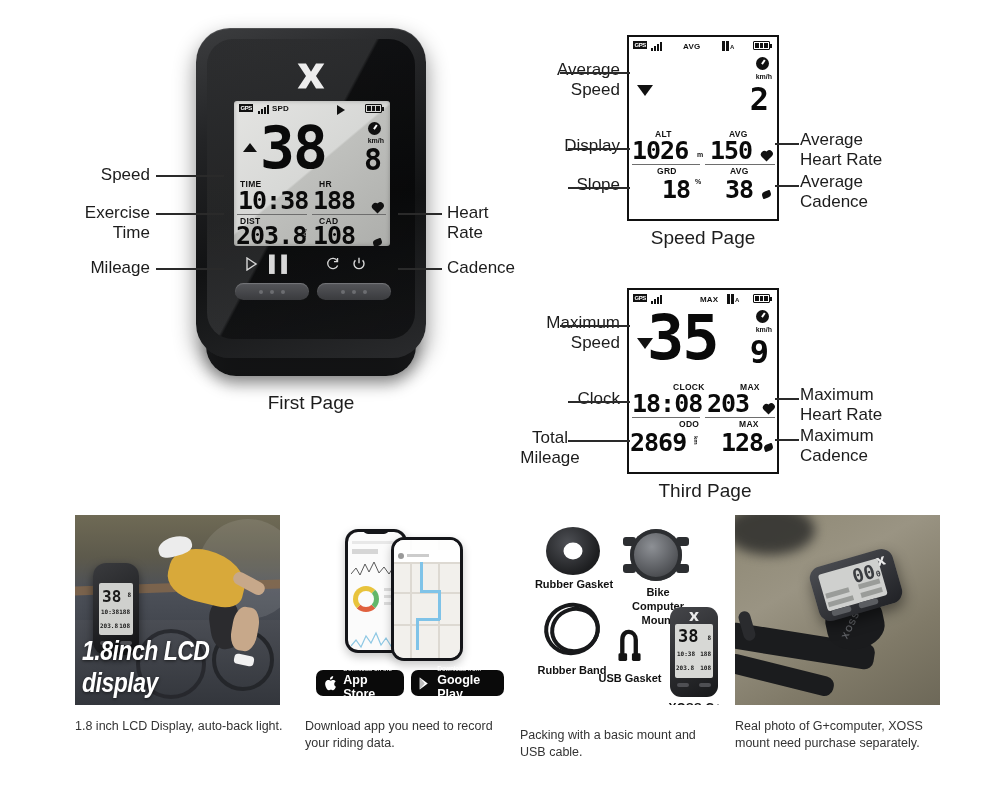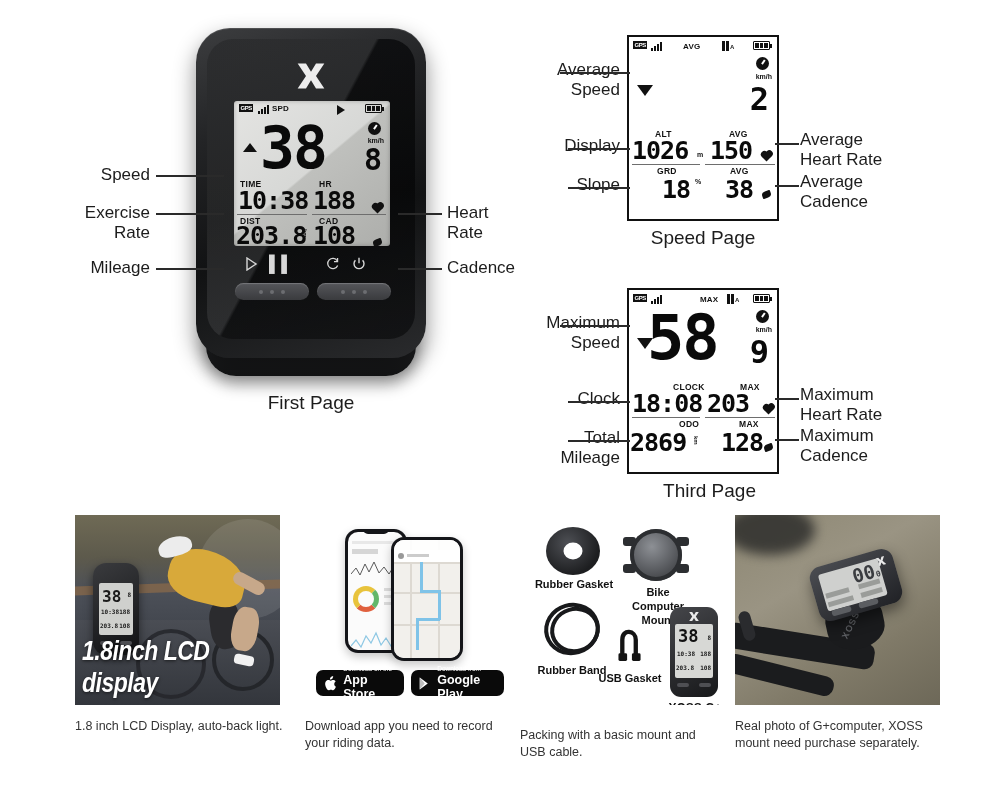--- a/index.html
+++ b/index.html
@@ -344,21 +344,21 @@
 
     </div>
   </div>
 </div>
 <div class="first-cap">First Page</div>
 
 <div class="abs lbl r" style="left:40px; top:165px; width:110px;">Speed</div>
 <div class="leader" style="left:156px; top:175px; width:68px;"></div>
 
 <div class="abs lbl r" style="left:30px; top:203px; width:120px;">Exercise
-Rate</div>
+Time</div>
 <div class="leader" style="left:156px; top:213px; width:68px;"></div>
 
 <div class="abs lbl r" style="left:30px; top:258px; width:120px;">Mileage</div>
 <div class="leader" style="left:156px; top:268px; width:68px;"></div>
 
 <div class="abs lbl l" style="left:447px; top:203px; width:110px;">Heart
 Rate</div>
 <div class="leader" style="left:398px; top:213px; width:44px;"></div>
 
 <div class="abs lbl l" style="left:447px; top:258px; width:110px;">Cadence</div>
@@ -446,21 +446,21 @@
         <span>A</span>
     </div>
     <div class="batt" style="right:7px; top:4px;">
         <i></i>
         <i></i>
         <i></i>
       </div>
   </div>
 
   <div class="tri dn" style="left:8px; top:48px;"></div>
-  <div class="seg" style="position:absolute; left:18px; top:17px; font-size:62px; line-height:62px; letter-spacing:-2px;">58</div>
+  <div class="seg" style="position:absolute; left:18px; top:17px; font-size:62px; line-height:62px; letter-spacing:-2px;">35</div>
   <div class="gauge" style="right:8px; top:20px;"></div>
   <div class="unit-kmh" style="right:5px; top:36px;">km/h</div>
   <div class="seg" style="position:absolute; right:8px; top:46px; font-size:32px; line-height:32px;">9</div>
 
   <div class="sml-lbl" style="left:44px; top:92px;">CLOCK</div>
   <div class="seg" style="position:absolute; left:3px; top:101px; font-size:25px; line-height:25px; letter-spacing:-1px;">18:08</div>
 
   <div class="sml-lbl" style="left:111px; top:92px;">MAX</div>
   <div class="seg" style="position:absolute; left:78px; top:101px; font-size:25px; line-height:25px; letter-spacing:-1px;">203</div>
   <div class="heart" style="left:136px; top:116px;"></div>
@@ -469,30 +469,30 @@
   <div class="rule" style="left:76px; top:127px; width:70px;"></div>
 
   <div class="sml-lbl" style="left:50px; top:129px;">ODO</div>
   <div class="seg" style="position:absolute; left:1px; top:140px; font-size:25px; line-height:25px; letter-spacing:-1px;">2869</div>
   <div class="unit-sm" style="left:64px; top:146px; writing-mode:vertical-rl; font-size:6px;">km</div>
 
   <div class="sml-lbl" style="left:110px; top:129px;">MAX</div>
   <div class="seg" style="position:absolute; left:92px; top:140px; font-size:25px; line-height:25px; letter-spacing:-1px;">128</div>
   <div class="cad-icon" style="left:135px; top:154px;"></div>
 </div>
-<div class="panel-cap" style="left:604px; top:480px; width:152px;text-align:right;">Third Page</div>
+<div class="panel-cap" style="left:629px; top:480px; width:152px;">Third Page</div>
 
 <div class="abs lbl r" style="left:480px; top:313px; width:140px;">Maximum
 Speed</div>
 <div class="leader" style="left:560px; top:325px; width:70px;"></div>
 
 <div class="abs lbl r" style="left:480px; top:389px; width:140px;">Clock</div>
 <div class="leader" style="left:568px; top:401px; width:62px;"></div>
 
-<div class="abs lbl r" style="left:480px; top:428px; width:140px;">Total
+<div class="abs lbl r" style="left:480px; top:428px; width:140px;text-align:center;">Total
 Mileage</div>
 <div class="leader" style="left:568px; top:440px; width:62px;"></div>
 
 <div class="abs lbl l" style="left:800px; top:385px; width:160px;">Maximum
 Heart Rate</div>
 <div class="leader" style="left:775px; top:398px; width:24px;"></div>
 
 <div class="abs lbl l" style="left:800px; top:426px; width:160px;">Maximum
 Cadence</div>
 <div class="leader" style="left:775px; top:439px; width:24px;"></div>

